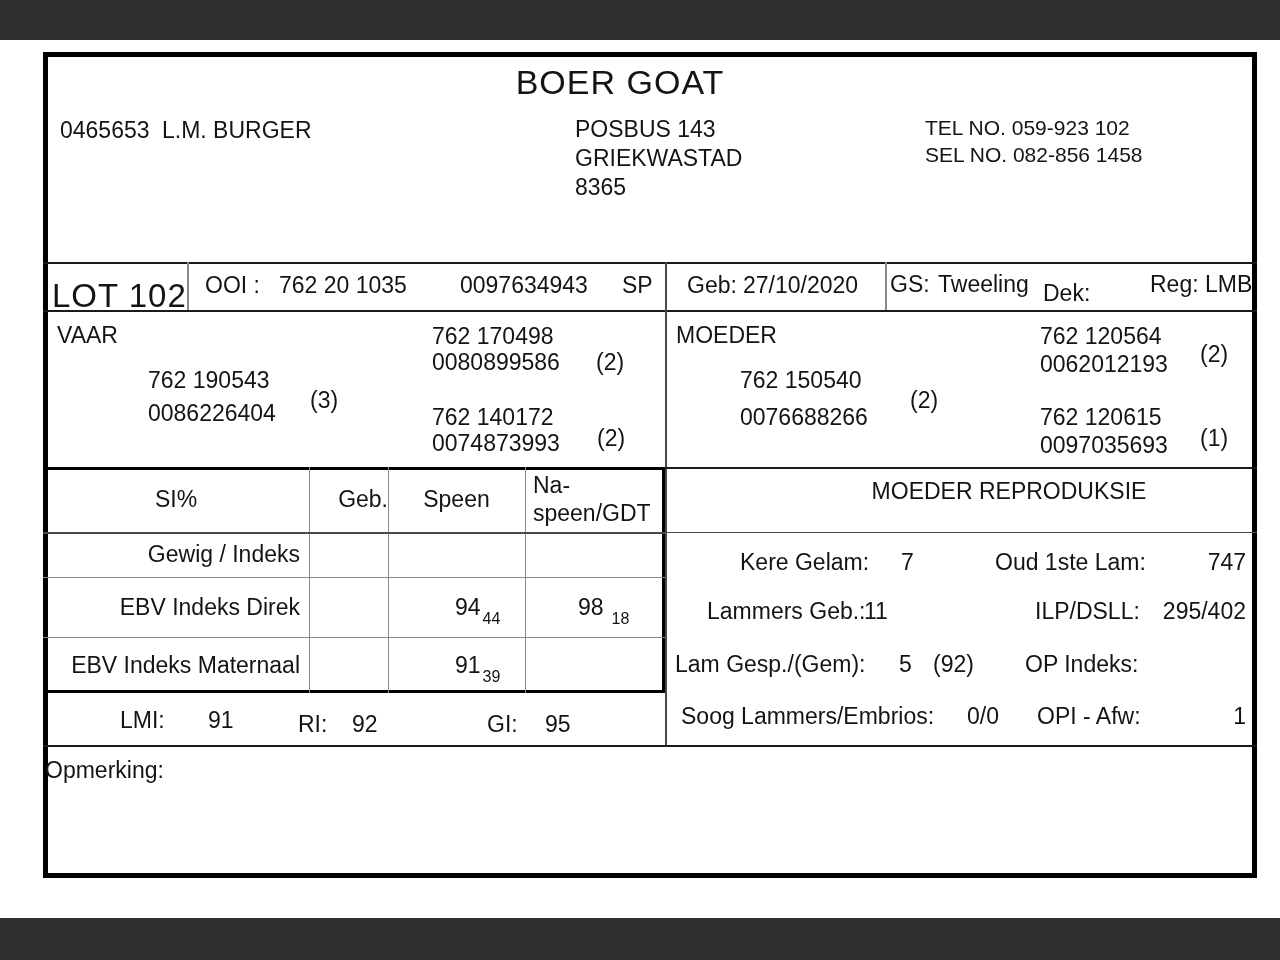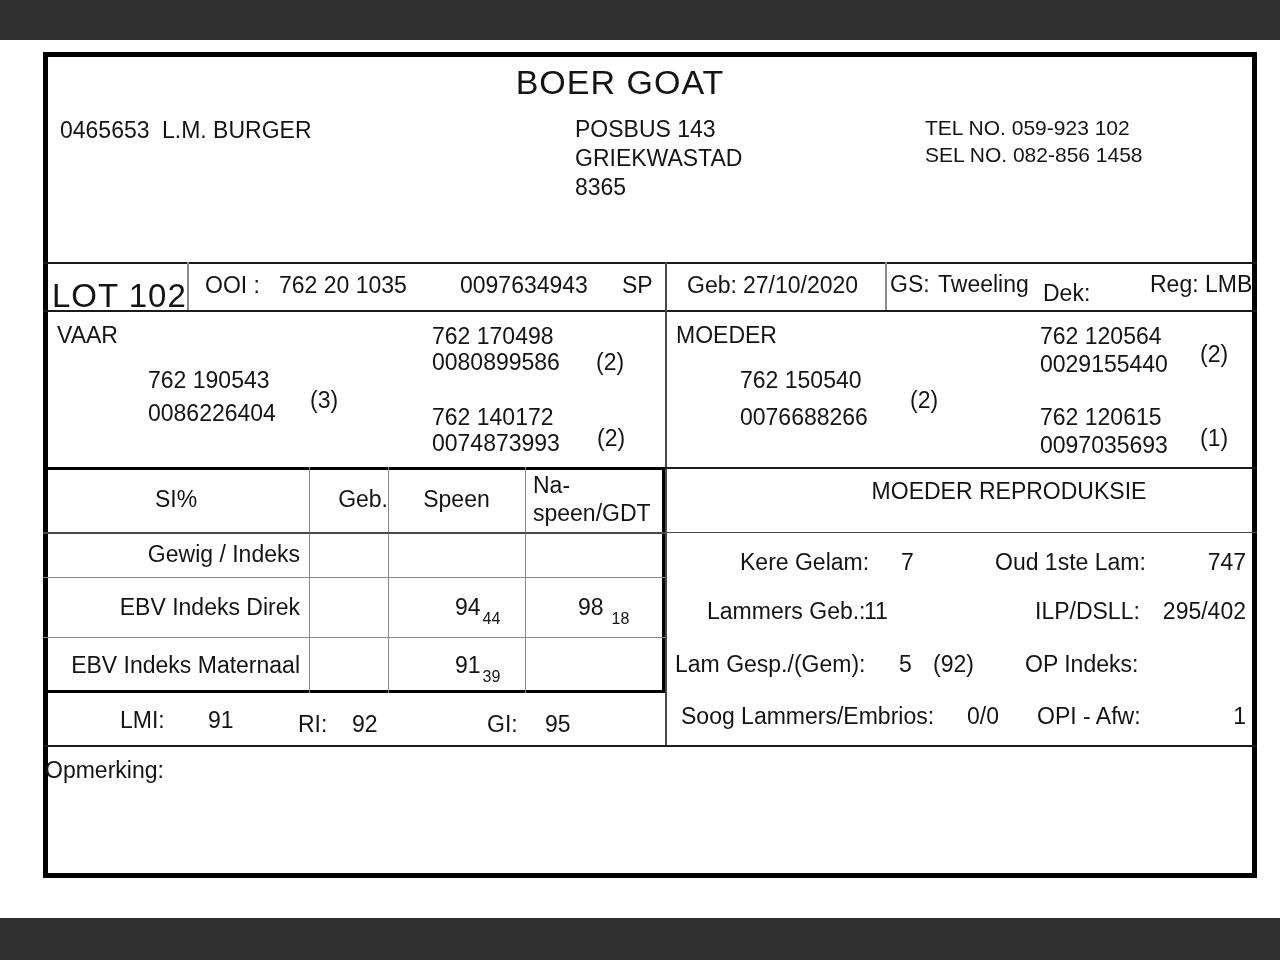--- a/index.html
+++ b/index.html
@@ -76,21 +76,21 @@
   <span class="t" style="left:596px;top:349px;">(2)</span>
   <span class="t" style="left:432px;top:404px;">762 140172</span>
   <span class="t" style="left:432px;top:430px;">0074873993</span>
   <span class="t" style="left:597px;top:425px;">(2)</span>
 
   <span class="t" style="left:676px;top:322px;">MOEDER</span>
   <span class="t" style="left:740px;top:367px;">762 150540</span>
   <span class="t" style="left:740px;top:404px;">0076688266</span>
   <span class="t" style="left:910px;top:387px;">(2)</span>
   <span class="t" style="left:1040px;top:323px;">762 120564</span>
-  <span class="t" style="left:1040px;top:351px;">0029155440</span>
+  <span class="t" style="left:1040px;top:351px;">0062012193</span>
   <span class="t" style="left:1200px;top:341px;">(2)</span>
   <span class="t" style="left:1040px;top:404px;">762 120615</span>
   <span class="t" style="left:1040px;top:432px;">0097035693</span>
   <span class="t" style="left:1200px;top:425px;">(1)</span>
 
   <div class="tableRect"></div>
   <div class="vline gray" style="left:309px;top:467px;width:1px;height:226px;"></div>
   <div class="vline gray" style="left:388px;top:467px;width:1px;height:226px;"></div>
   <div class="vline gray" style="left:525px;top:467px;width:1px;height:226px;"></div>
   <div class="hline mid" style="left:43px;top:532px;width:622px;height:2px;"></div>

